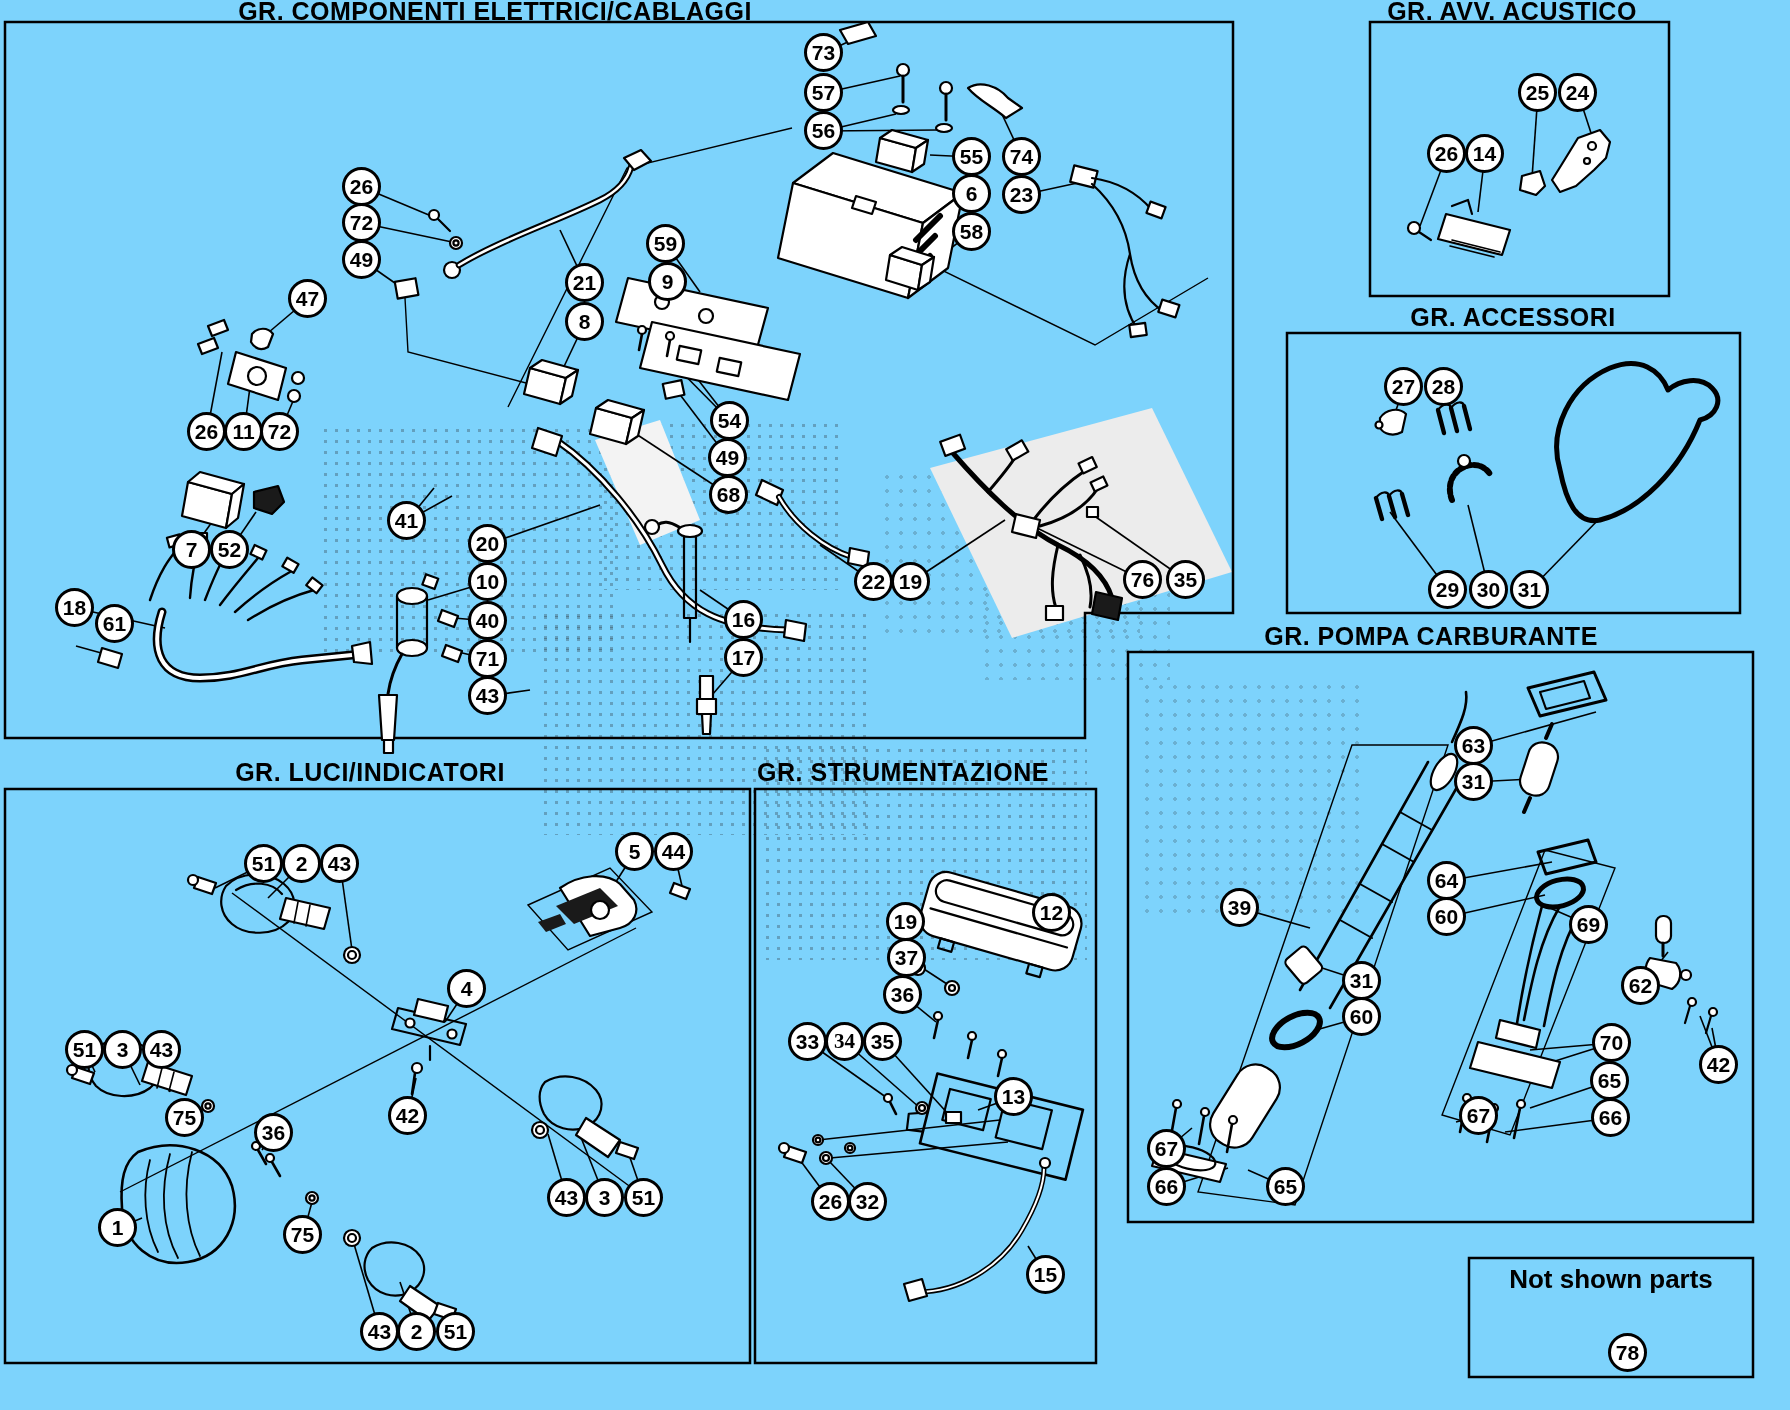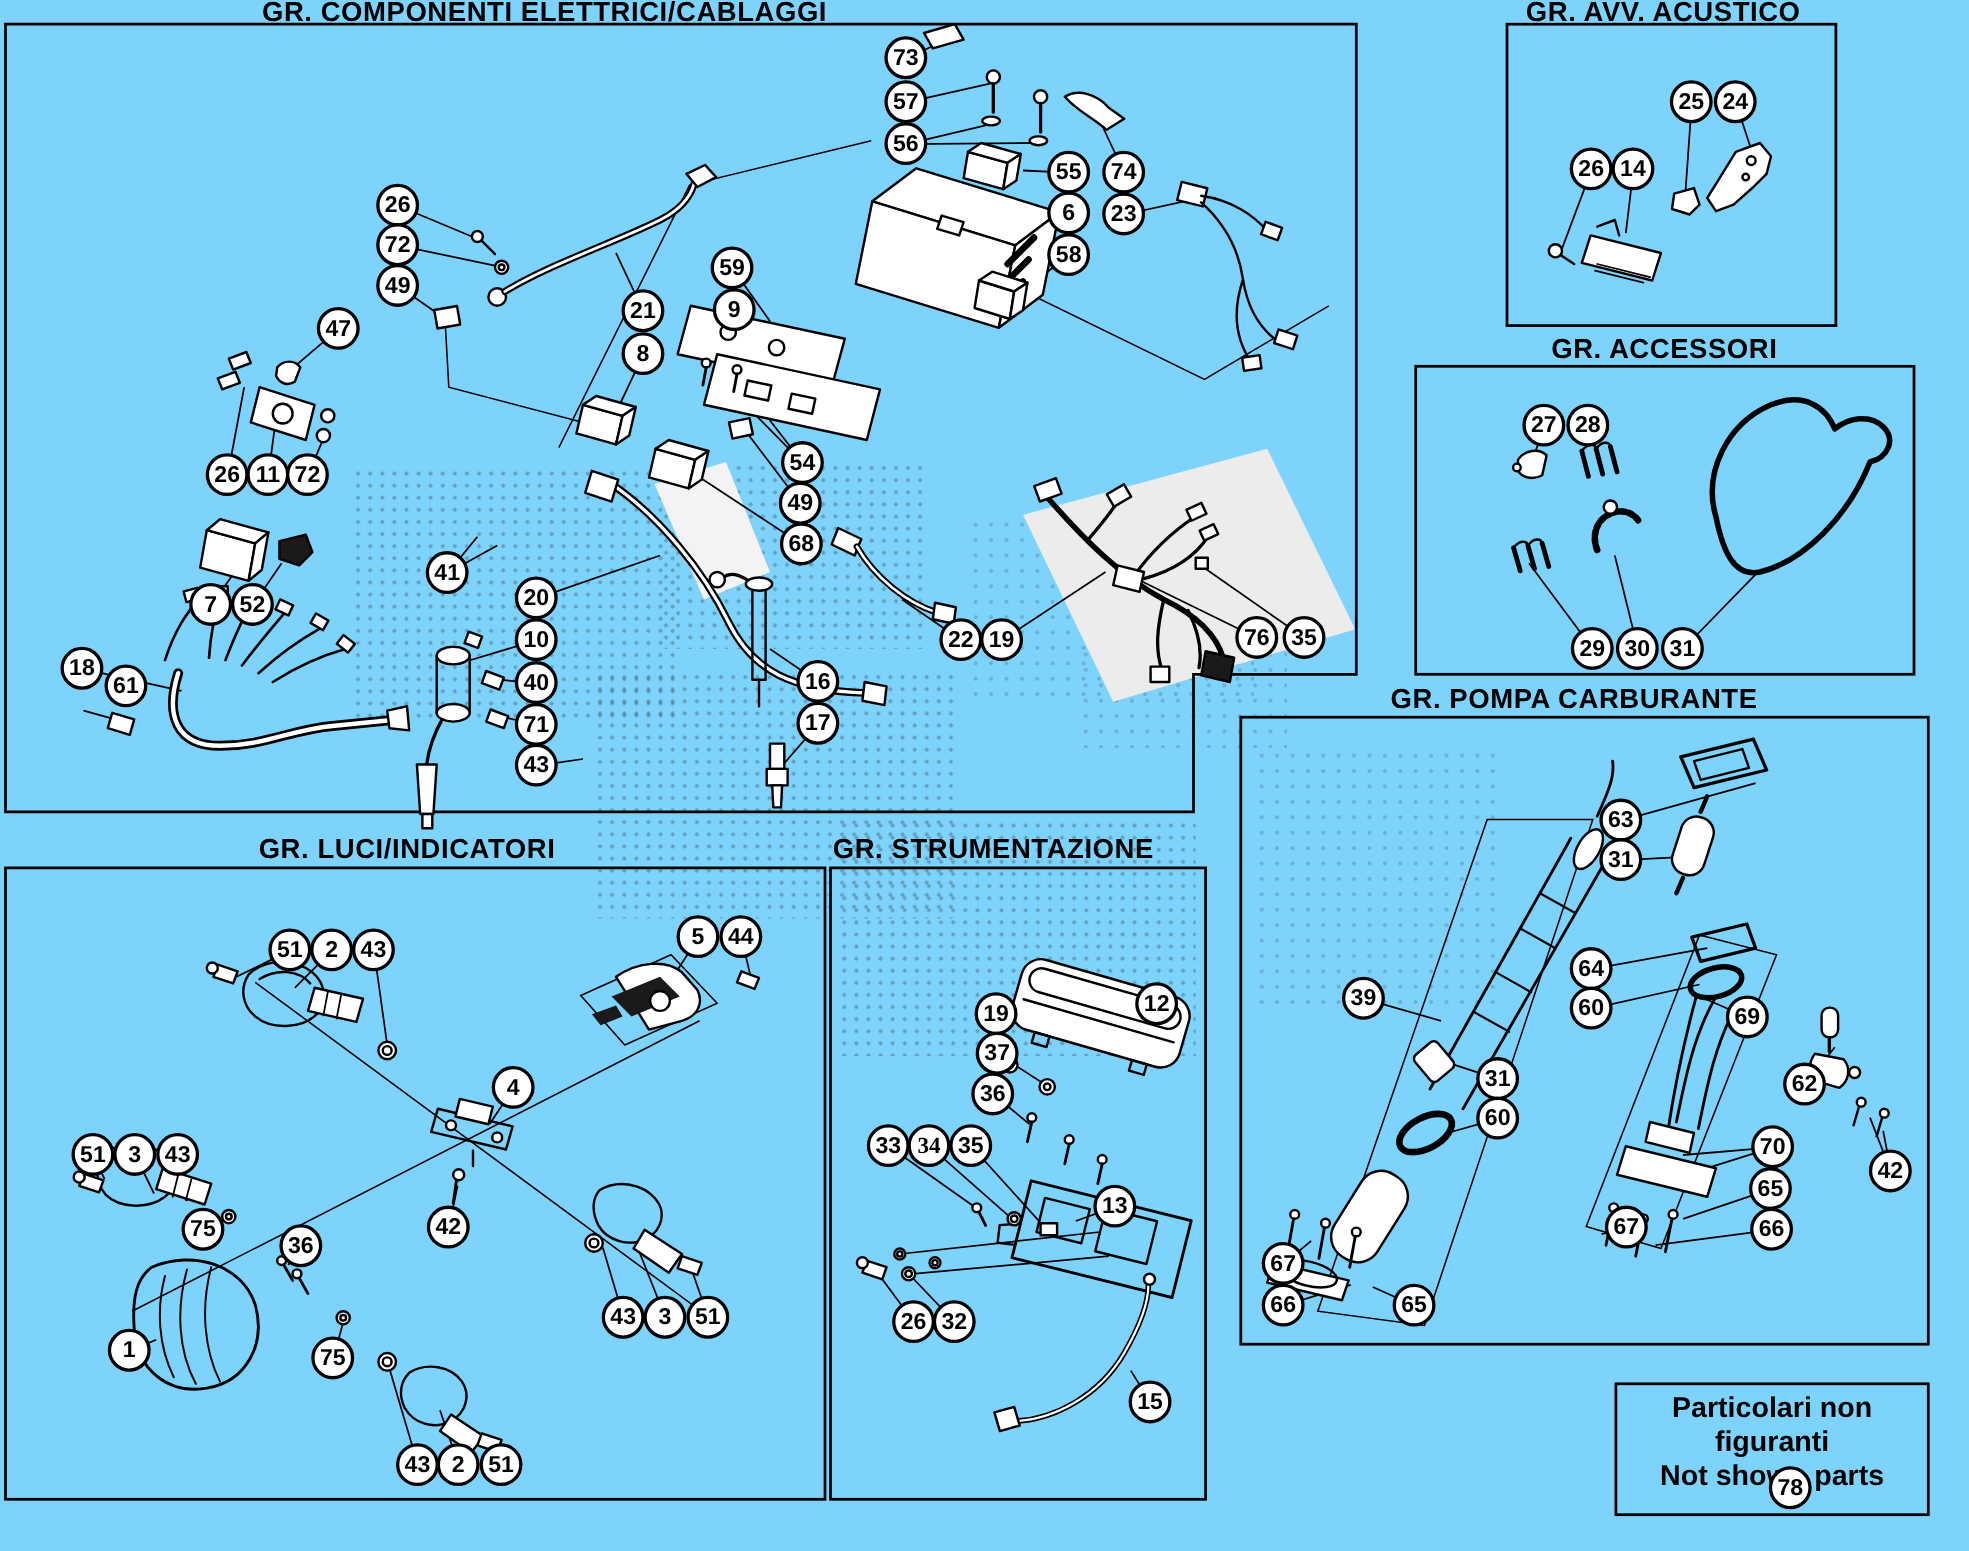--- a/index.html
+++ b/index.html
@@ -731,17 +731,16 @@
       </div>
       <div class="callout" style="left: 1046px; top: 1275px;">
         <span>15</span>
       </div>
       <div class="callout" style="left: 1628px; top: 1353px;">
         <span>78</span>
       </div>
     </div>
 
   <div class="notshown">
-    <div class="l">Particolari non figuranti</div>
     <div class="l">Not shown parts</div>
   </div>
 
 </div>
 
 </body></html>

